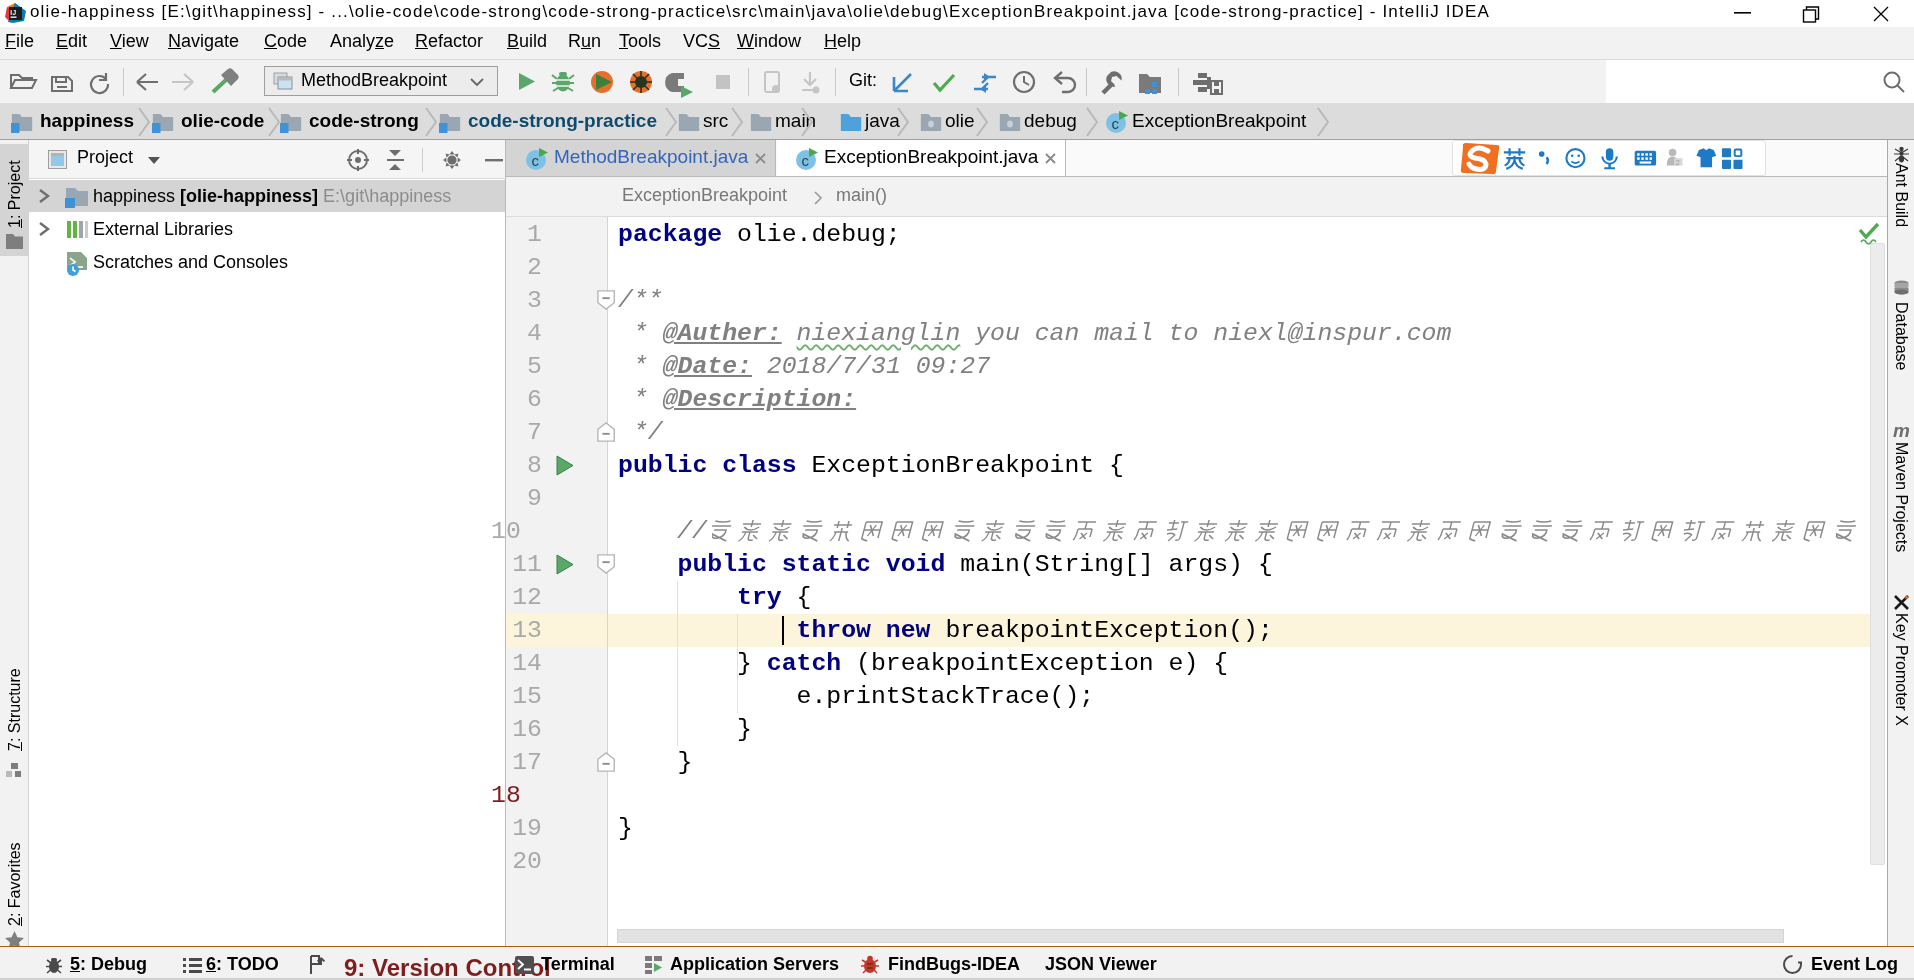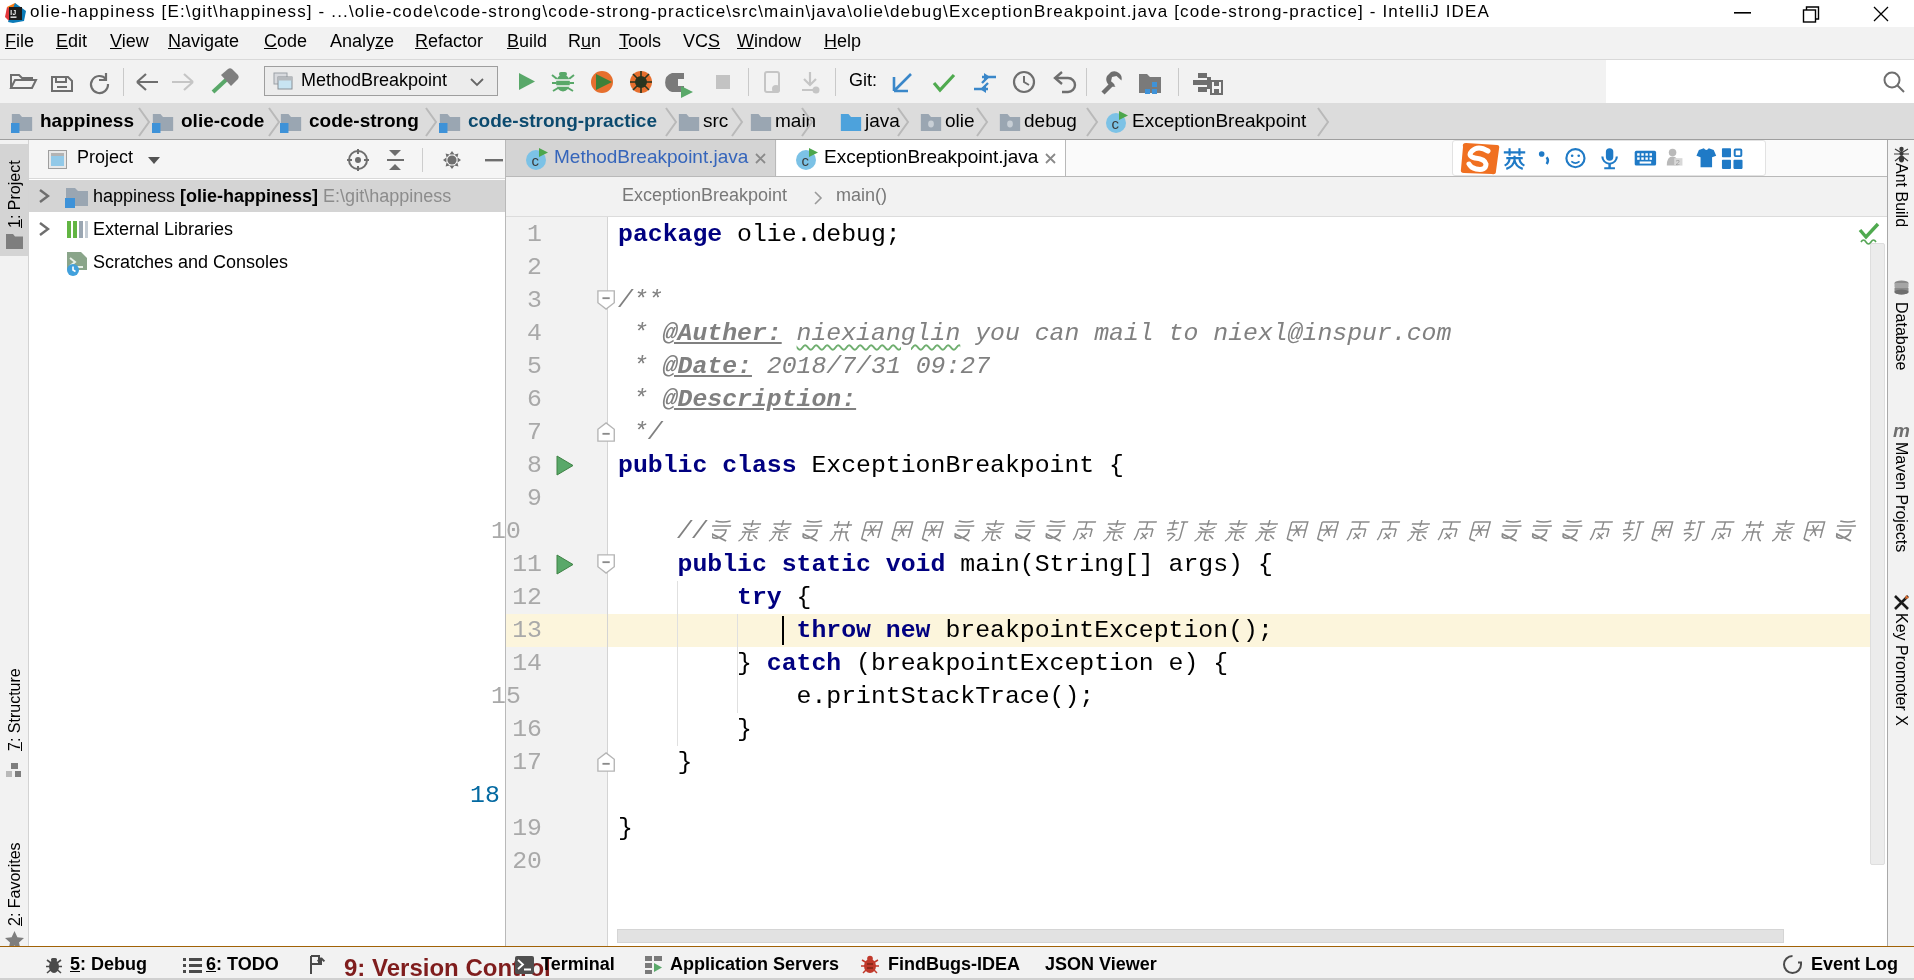--- a/index.html
+++ b/index.html
@@ -361,24 +361,24 @@
 <div class="abs mono" style="left:470px;top:350px;width:72px;text-align:right;font-size:24.8px;line-height:33px;color:#a9a9a9;">5</div>
 <div class="abs mono" style="left:470px;top:383px;width:72px;text-align:right;font-size:24.8px;line-height:33px;color:#a9a9a9;">6</div>
 <div class="abs mono" style="left:470px;top:416px;width:72px;text-align:right;font-size:24.8px;line-height:33px;color:#a9a9a9;">7</div>
 <div class="abs mono" style="left:470px;top:449px;width:72px;text-align:right;font-size:24.8px;line-height:33px;color:#a9a9a9;">8</div>
 <div class="abs mono" style="left:470px;top:482px;width:72px;text-align:right;font-size:24.8px;line-height:33px;color:#a9a9a9;">9</div>
 <div class="abs mono" style="left:470px;top:515px;width:72px;text-align:center;font-size:24.8px;line-height:33px;color:#a9a9a9;">10</div>
 <div class="abs mono" style="left:470px;top:548px;width:72px;text-align:right;font-size:24.8px;line-height:33px;color:#a9a9a9;">11</div>
 <div class="abs mono" style="left:470px;top:581px;width:72px;text-align:right;font-size:24.8px;line-height:33px;color:#a9a9a9;">12</div>
 <div class="abs mono" style="left:470px;top:614px;width:72px;text-align:right;font-size:24.8px;line-height:33px;color:#a9a9a9;">13</div>
 <div class="abs mono" style="left:470px;top:647px;width:72px;text-align:right;font-size:24.8px;line-height:33px;color:#a9a9a9;">14</div>
-<div class="abs mono" style="left:470px;top:680px;width:72px;text-align:center;font-size:24.8px;line-height:33px;color:#a9a9a9;">15</div>
+<div class="abs mono" style="left:470px;top:680px;width:72px;text-align:right;font-size:24.8px;line-height:33px;color:#a9a9a9;">15</div>
 <div class="abs mono" style="left:470px;top:713px;width:72px;text-align:right;font-size:24.8px;line-height:33px;color:#a9a9a9;">16</div>
 <div class="abs mono" style="left:470px;top:746px;width:72px;text-align:right;font-size:24.8px;line-height:33px;color:#a9a9a9;">17</div>
-<div class="abs mono" style="left:470px;top:779px;width:72px;text-align:left;font-size:24.8px;line-height:33px;color:#0369a1;">18</div>
+<div class="abs mono" style="left:470px;top:779px;width:72px;text-align:center;font-size:24.8px;line-height:33px;color:#7f1d1d;">18</div>
 <div class="abs mono" style="left:470px;top:812px;width:72px;text-align:right;font-size:24.8px;line-height:33px;color:#a9a9a9;">19</div>
 <div class="abs mono" style="left:470px;top:845px;width:72px;text-align:right;font-size:24.8px;line-height:33px;color:#a9a9a9;">20</div>
 <svg class="abs" style="left:597px;top:289px" width="20" height="22" viewBox="0 0 22 22">
     <path d="M1 1 H19 V14 L10 21 L1 14 Z" fill="#fff" stroke="#b5b5b5" stroke-width="1.5"></path>
     <rect x="6" y="8" width="8" height="2" fill="#8a8a8a"></rect>
   </svg>
 <svg class="abs" style="left:597px;top:421px" width="20" height="22" viewBox="0 0 22 22">
     <path d="M1 8 L10 1 L19 8 V21 H1 Z" fill="#fff" stroke="#b5b5b5" stroke-width="1.5"></path>
     <rect x="6" y="12" width="8" height="2" fill="#8a8a8a"></rect>
   </svg>

